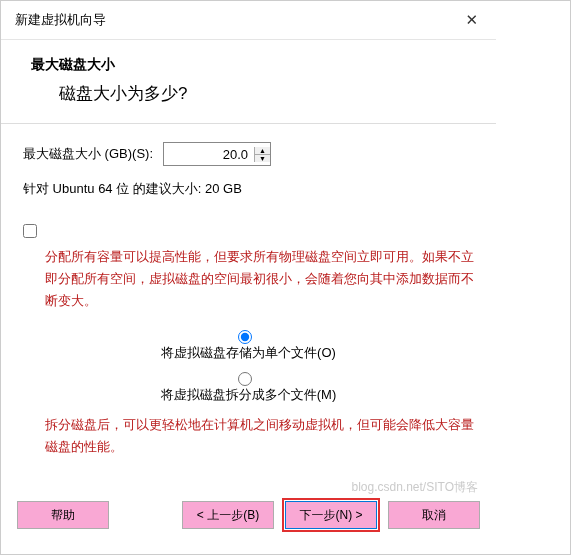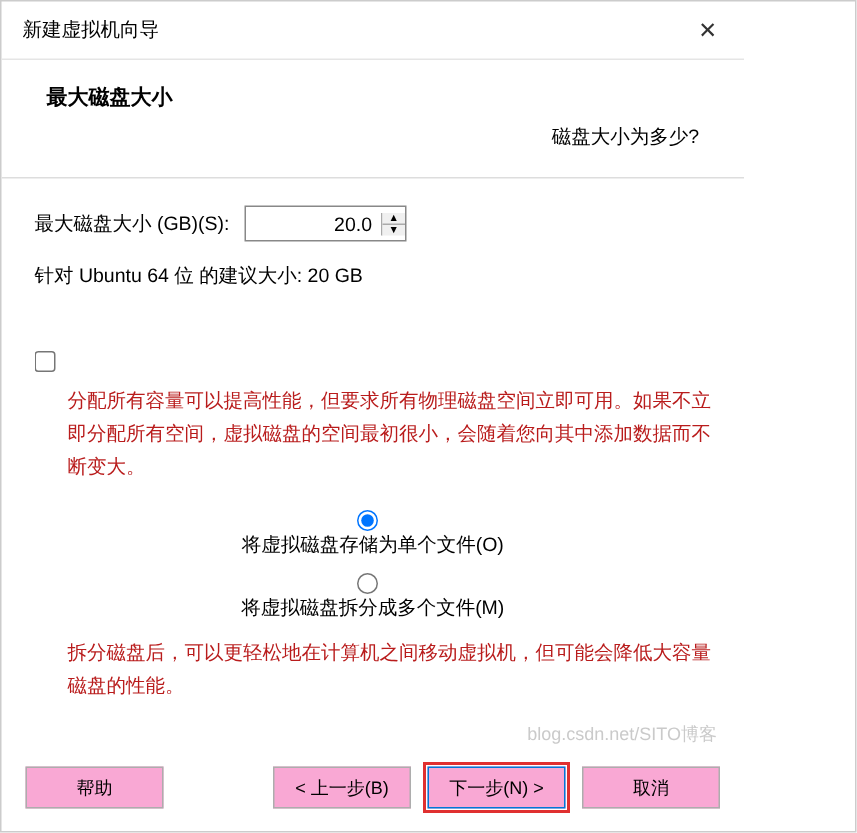--- a/index.html
+++ b/index.html
@@ -18,21 +18,21 @@
       justify-content: space-between;
       align-items: center;
       padding: 8px 12px 8px 14px;
       border-bottom: 1px solid #e5e5e5;
     }
     .close-x { font-size: 15px; color: #333; cursor: pointer; padding: 2px 6px; }
     .header {
       padding: 16px 30px 18px 30px;
     }
     .header h2 { font-size: 14px; font-weight: bold; margin-bottom: 8px; }
-    .header p { font-size: 13px; padding-left: 28px; text-align: right; }
+    .header p { font-size: 17px; padding-left: 28px; }
     .divider { border-top: 1px solid #ddd; margin: 0 0 0 0; }
     .content {
       flex: 1;
       padding: 18px 22px 10px 22px;
       overflow: auto;
     }
     .row-disk {
       display: flex;
       align-items: center;
       margin-bottom: 14px;
@@ -62,21 +62,21 @@
       flex: 1;
       display: flex;
       align-items: center;
       justify-content: center;
       font-size: 7px;
       line-height: 1;
       background: #f0f0f0;
       cursor: pointer;
     }
     .spinner .btns div:first-child { border-bottom: 1px solid #aaa; }
-    .recommend { margin-bottom: 41px; }
+    .recommend { margin-bottom: 26px; }
     .chk-row { display: flex; align-items: center; margin-bottom: 8px; }
     .chk-row input[type=checkbox] { margin-right: 8px; width: 14px; height: 14px; }
     .desc {
       padding-left: 22px;
       line-height: 1.7;
       color: #b91c1c;
       margin-bottom: 18px;
     }
     .radio-row { display: flex; align-items: center; margin-bottom: 10px; flex-direction: column; }
     .radio-row input[type=radio] { margin-right: 8px; width: 14px; height: 14px; }

